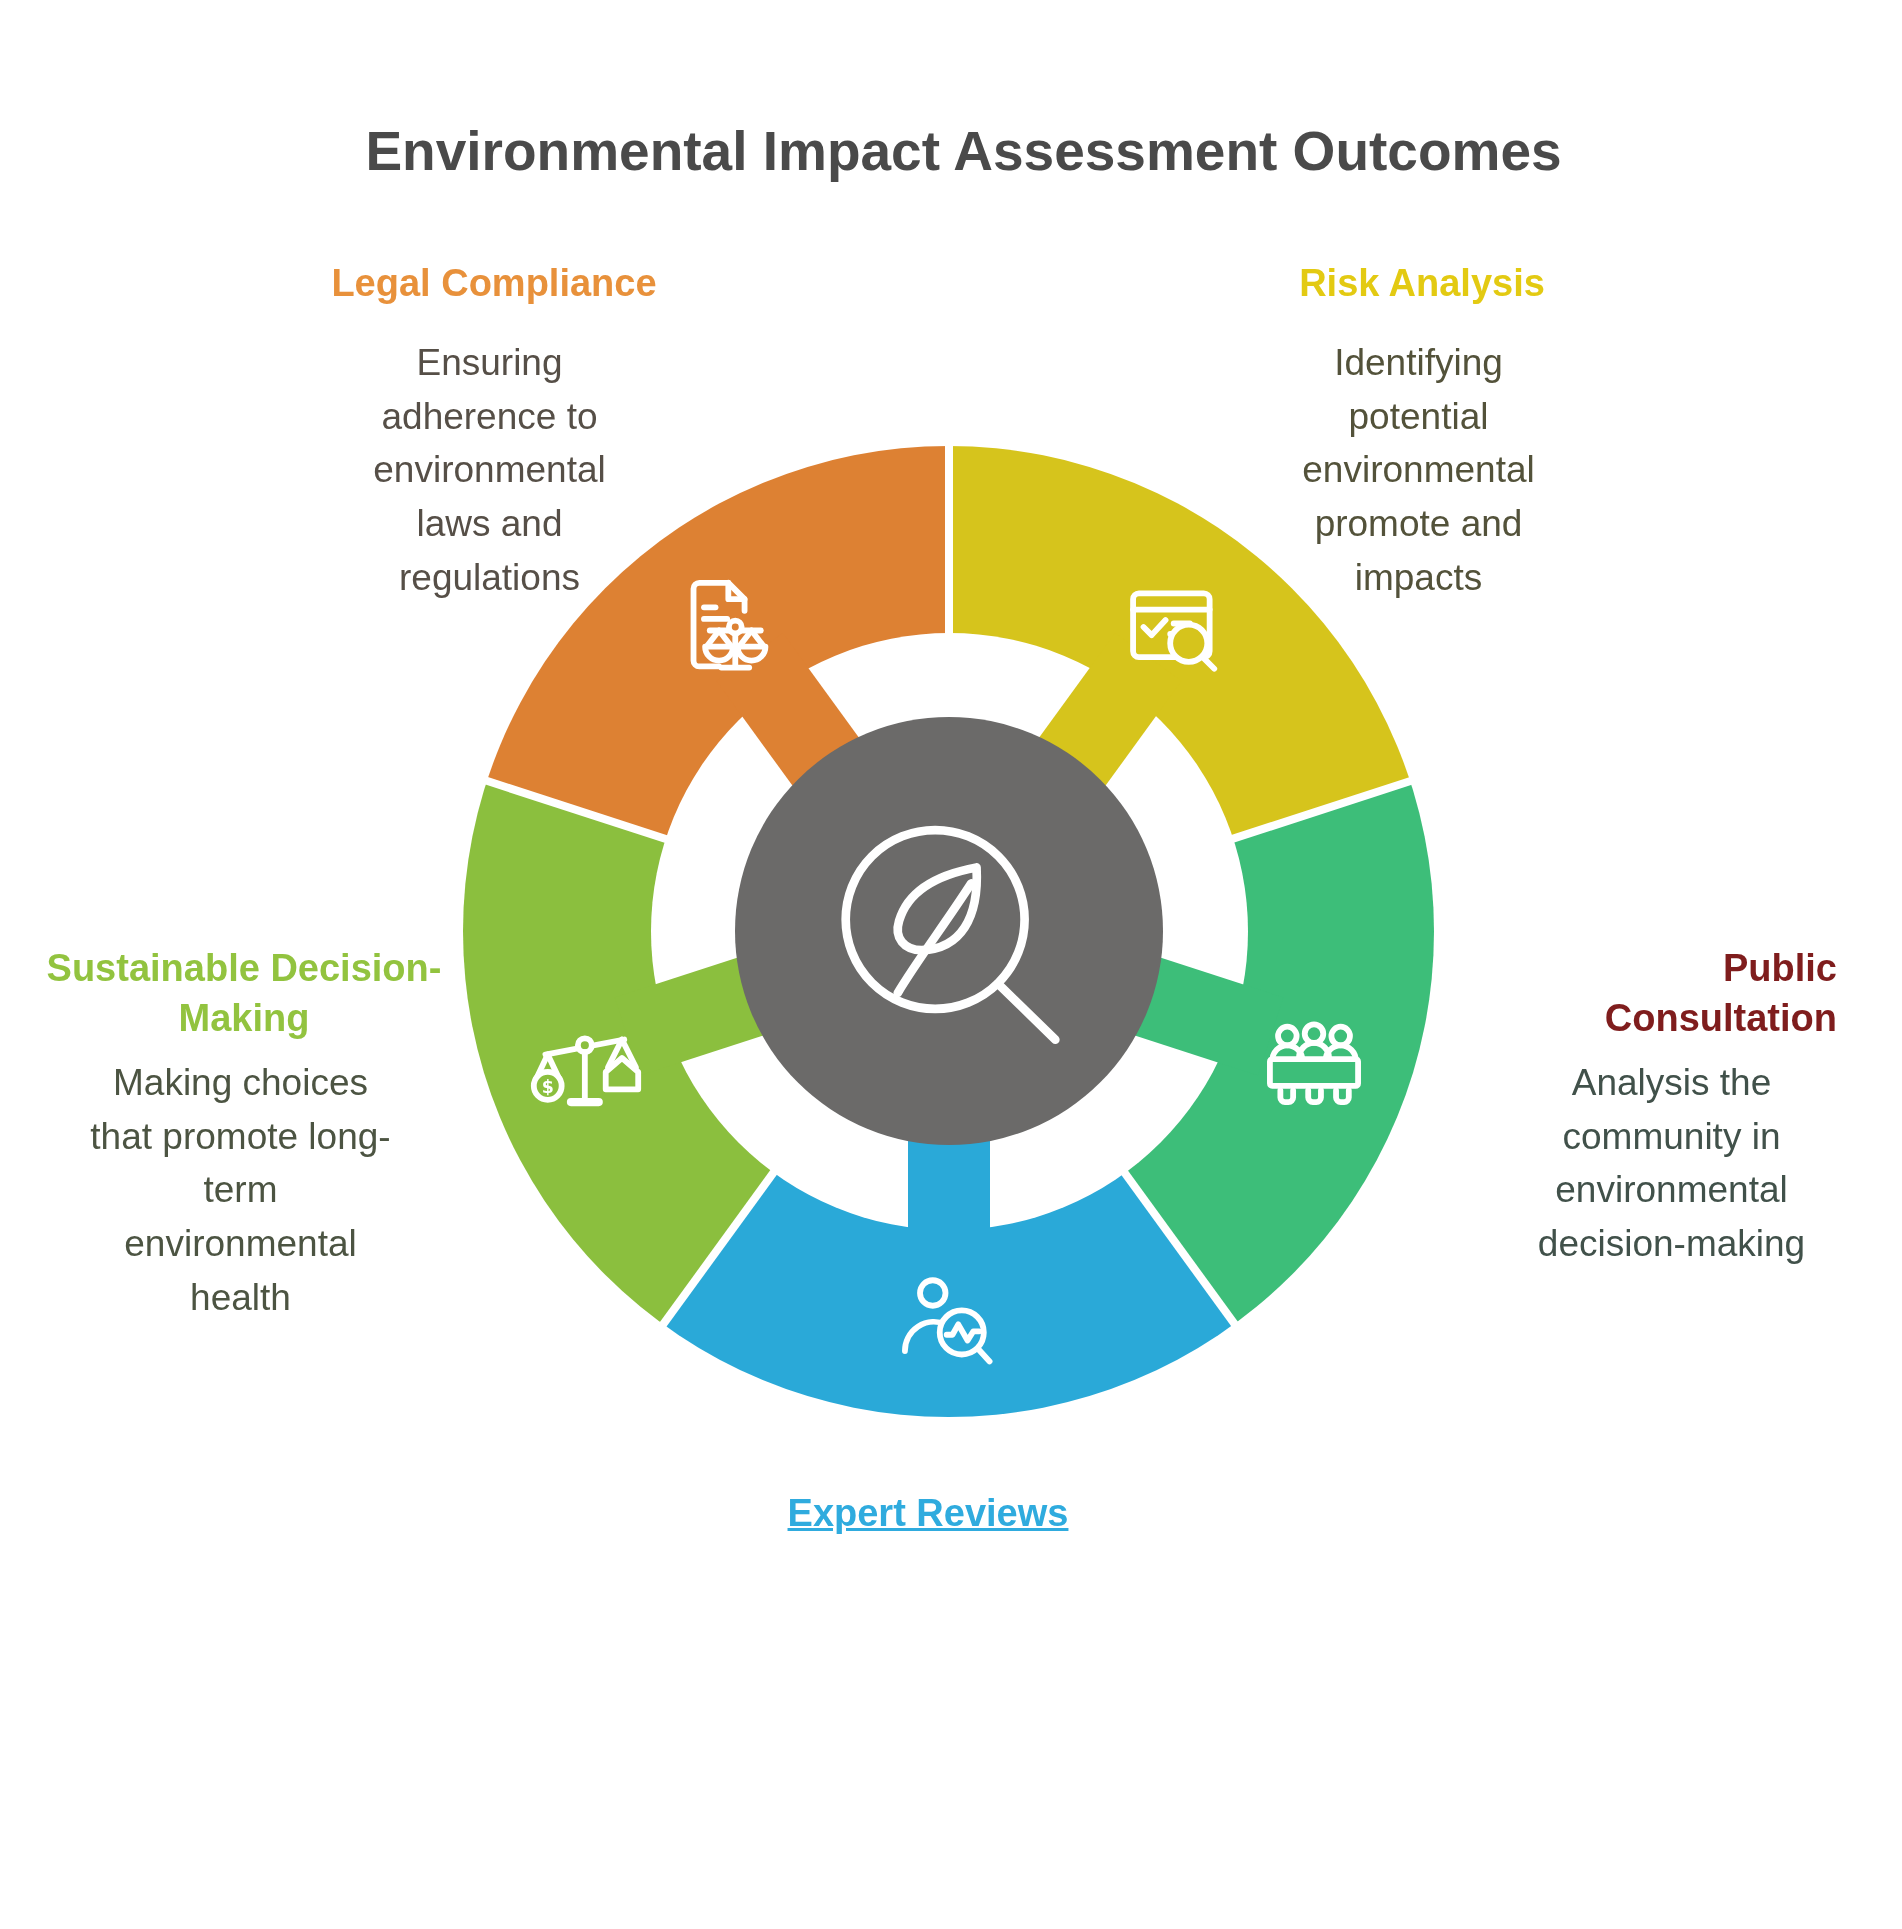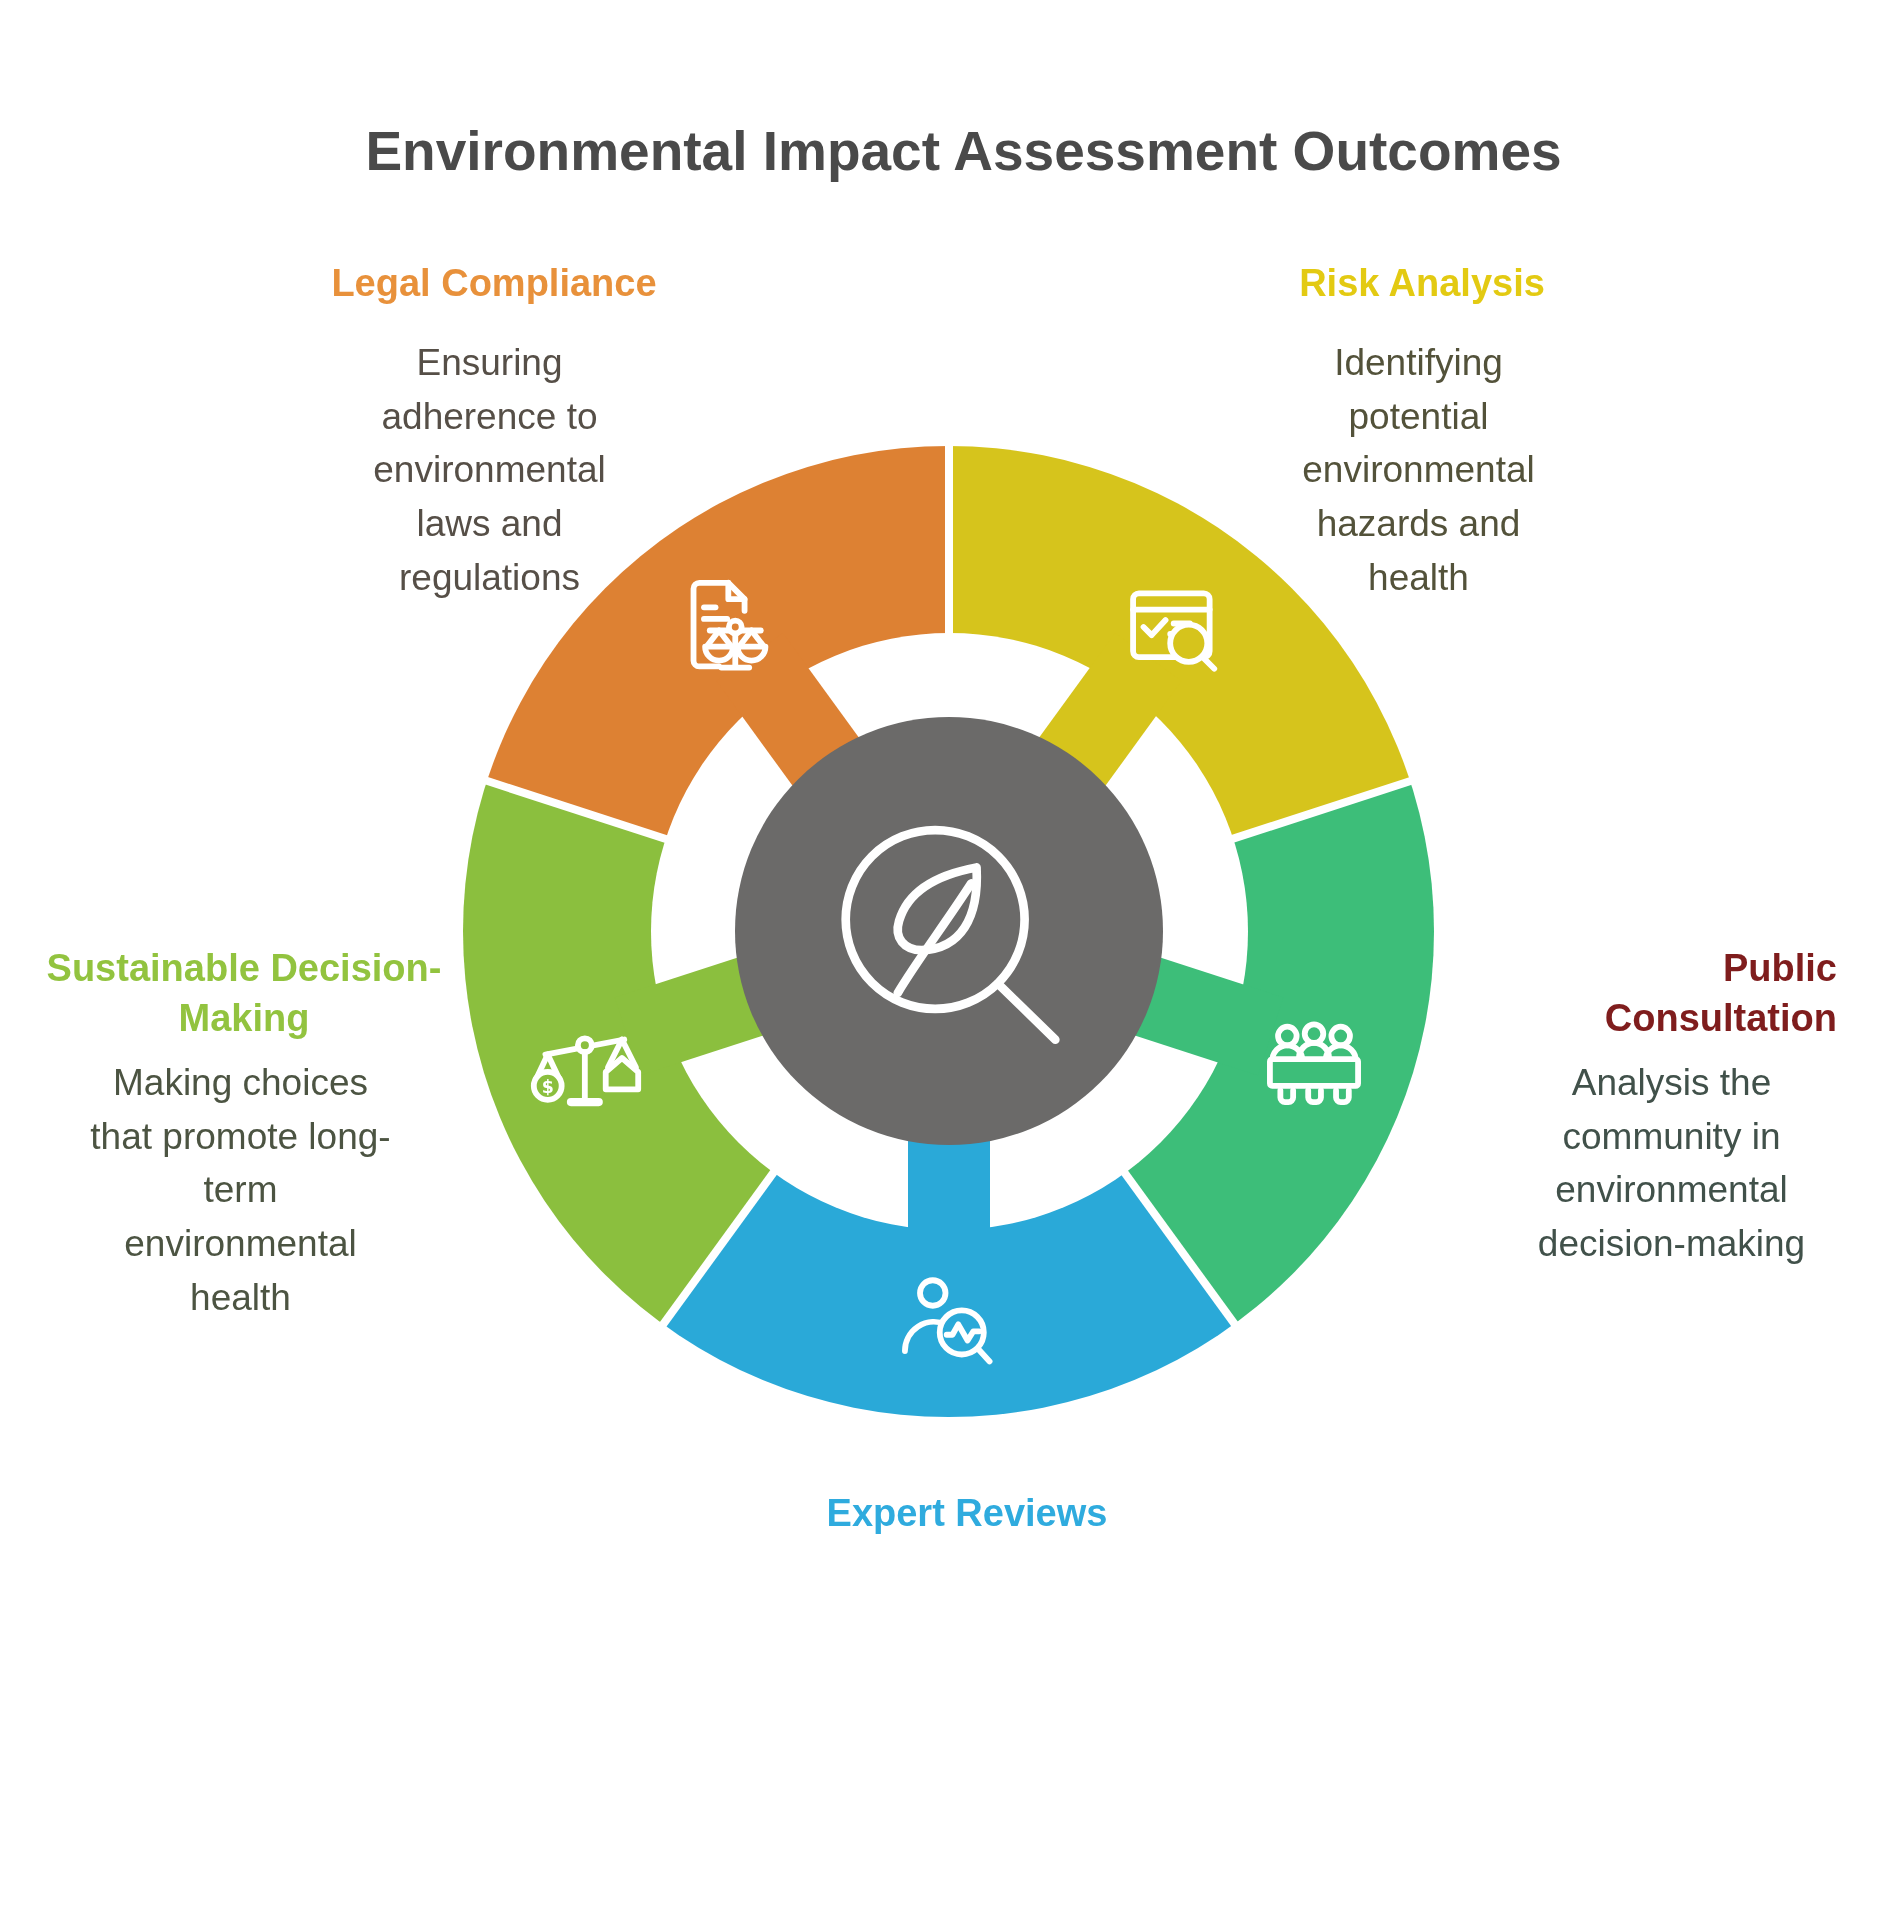--- a/index.html
+++ b/index.html
@@ -52,21 +52,21 @@
   .desc  { position:absolute; margin:12px; font-size:37px; line-height:1.45;
            text-align:center; }
   .label-legal       { left:273px;  top:242px;  width:410px; color:#E8913B; }
   .desc-legal        { left:326px;  top:324px;  width:303px; color:#564F47; }
   .label-risk        { left:1228px; top:242px;  width:356px; color:#E3CA12; }
   .desc-risk         { left:1255px; top:324px;  width:303px; color:#53523A; }
   .label-public      { left:1500px; top:927px; width:321px; color:#7f1d1d;text-align:right; }
   .desc-public       { left:1508px; top:1044px; width:303px; color:#41514A; }
   .label-sustainable { left:23px;   top:927px; width:410px; color:#92C33F;text-align:center; }
   .desc-sustainable  { left:77px;   top:1044px; width:303px; color:#4C5442; }
-  .label-expert      { left:773px;  top:1472px; width:356px; color:#2FABDE; }
+  .label-expert      { left:734px;  top:1472px; width:356px; color:#2FABDE;text-decoration:underline; }
   .desc-expert       { left:800px;  top:1554px; width:303px; color:#3B4850; }
 
   .stroke { fill:none; stroke:#ffffff; stroke-width:5;
             stroke-linecap:round; stroke-linejoin:round; }
   .stroke-c { fill:none; stroke:#ffffff; stroke-width:6.5;
             stroke-linecap:round; stroke-linejoin:round; }
 </style>
 </head>
 <body>
 
@@ -180,21 +180,21 @@
         <path d="M37 82 H61" stroke-width="7"></path>
         <text x="17" y="69" fill="#ffffff" stroke="none" font-family="DejaVu Sans, sans-serif" font-size="15" font-weight="bold" text-anchor="middle" dominant-baseline="central">$</text>
       </g>
     </svg>
   </div>
 
   <p class="label label-legal">Legal Compliance</p>
   <p class="desc desc-legal">Ensuring adherence to environmental laws and regulations</p>
 
   <p class="label label-risk">Risk Analysis</p>
-  <p class="desc desc-risk">Identifying potential environmental hazards and health</p>
+  <p class="desc desc-risk">Identifying potential environmental promote and impacts</p>
 
   <p class="label label-public">Public Consultation</p>
   <p class="desc desc-public">Analysis the community in environmental decision-making</p>
 
   <p class="label label-expert">Expert Reviews</p>
 
   <p class="label label-sustainable">Sustainable Decision-Making</p>
   <p class="desc desc-sustainable">Making choices that promote long-term environmental health</p>
 
 </div>

